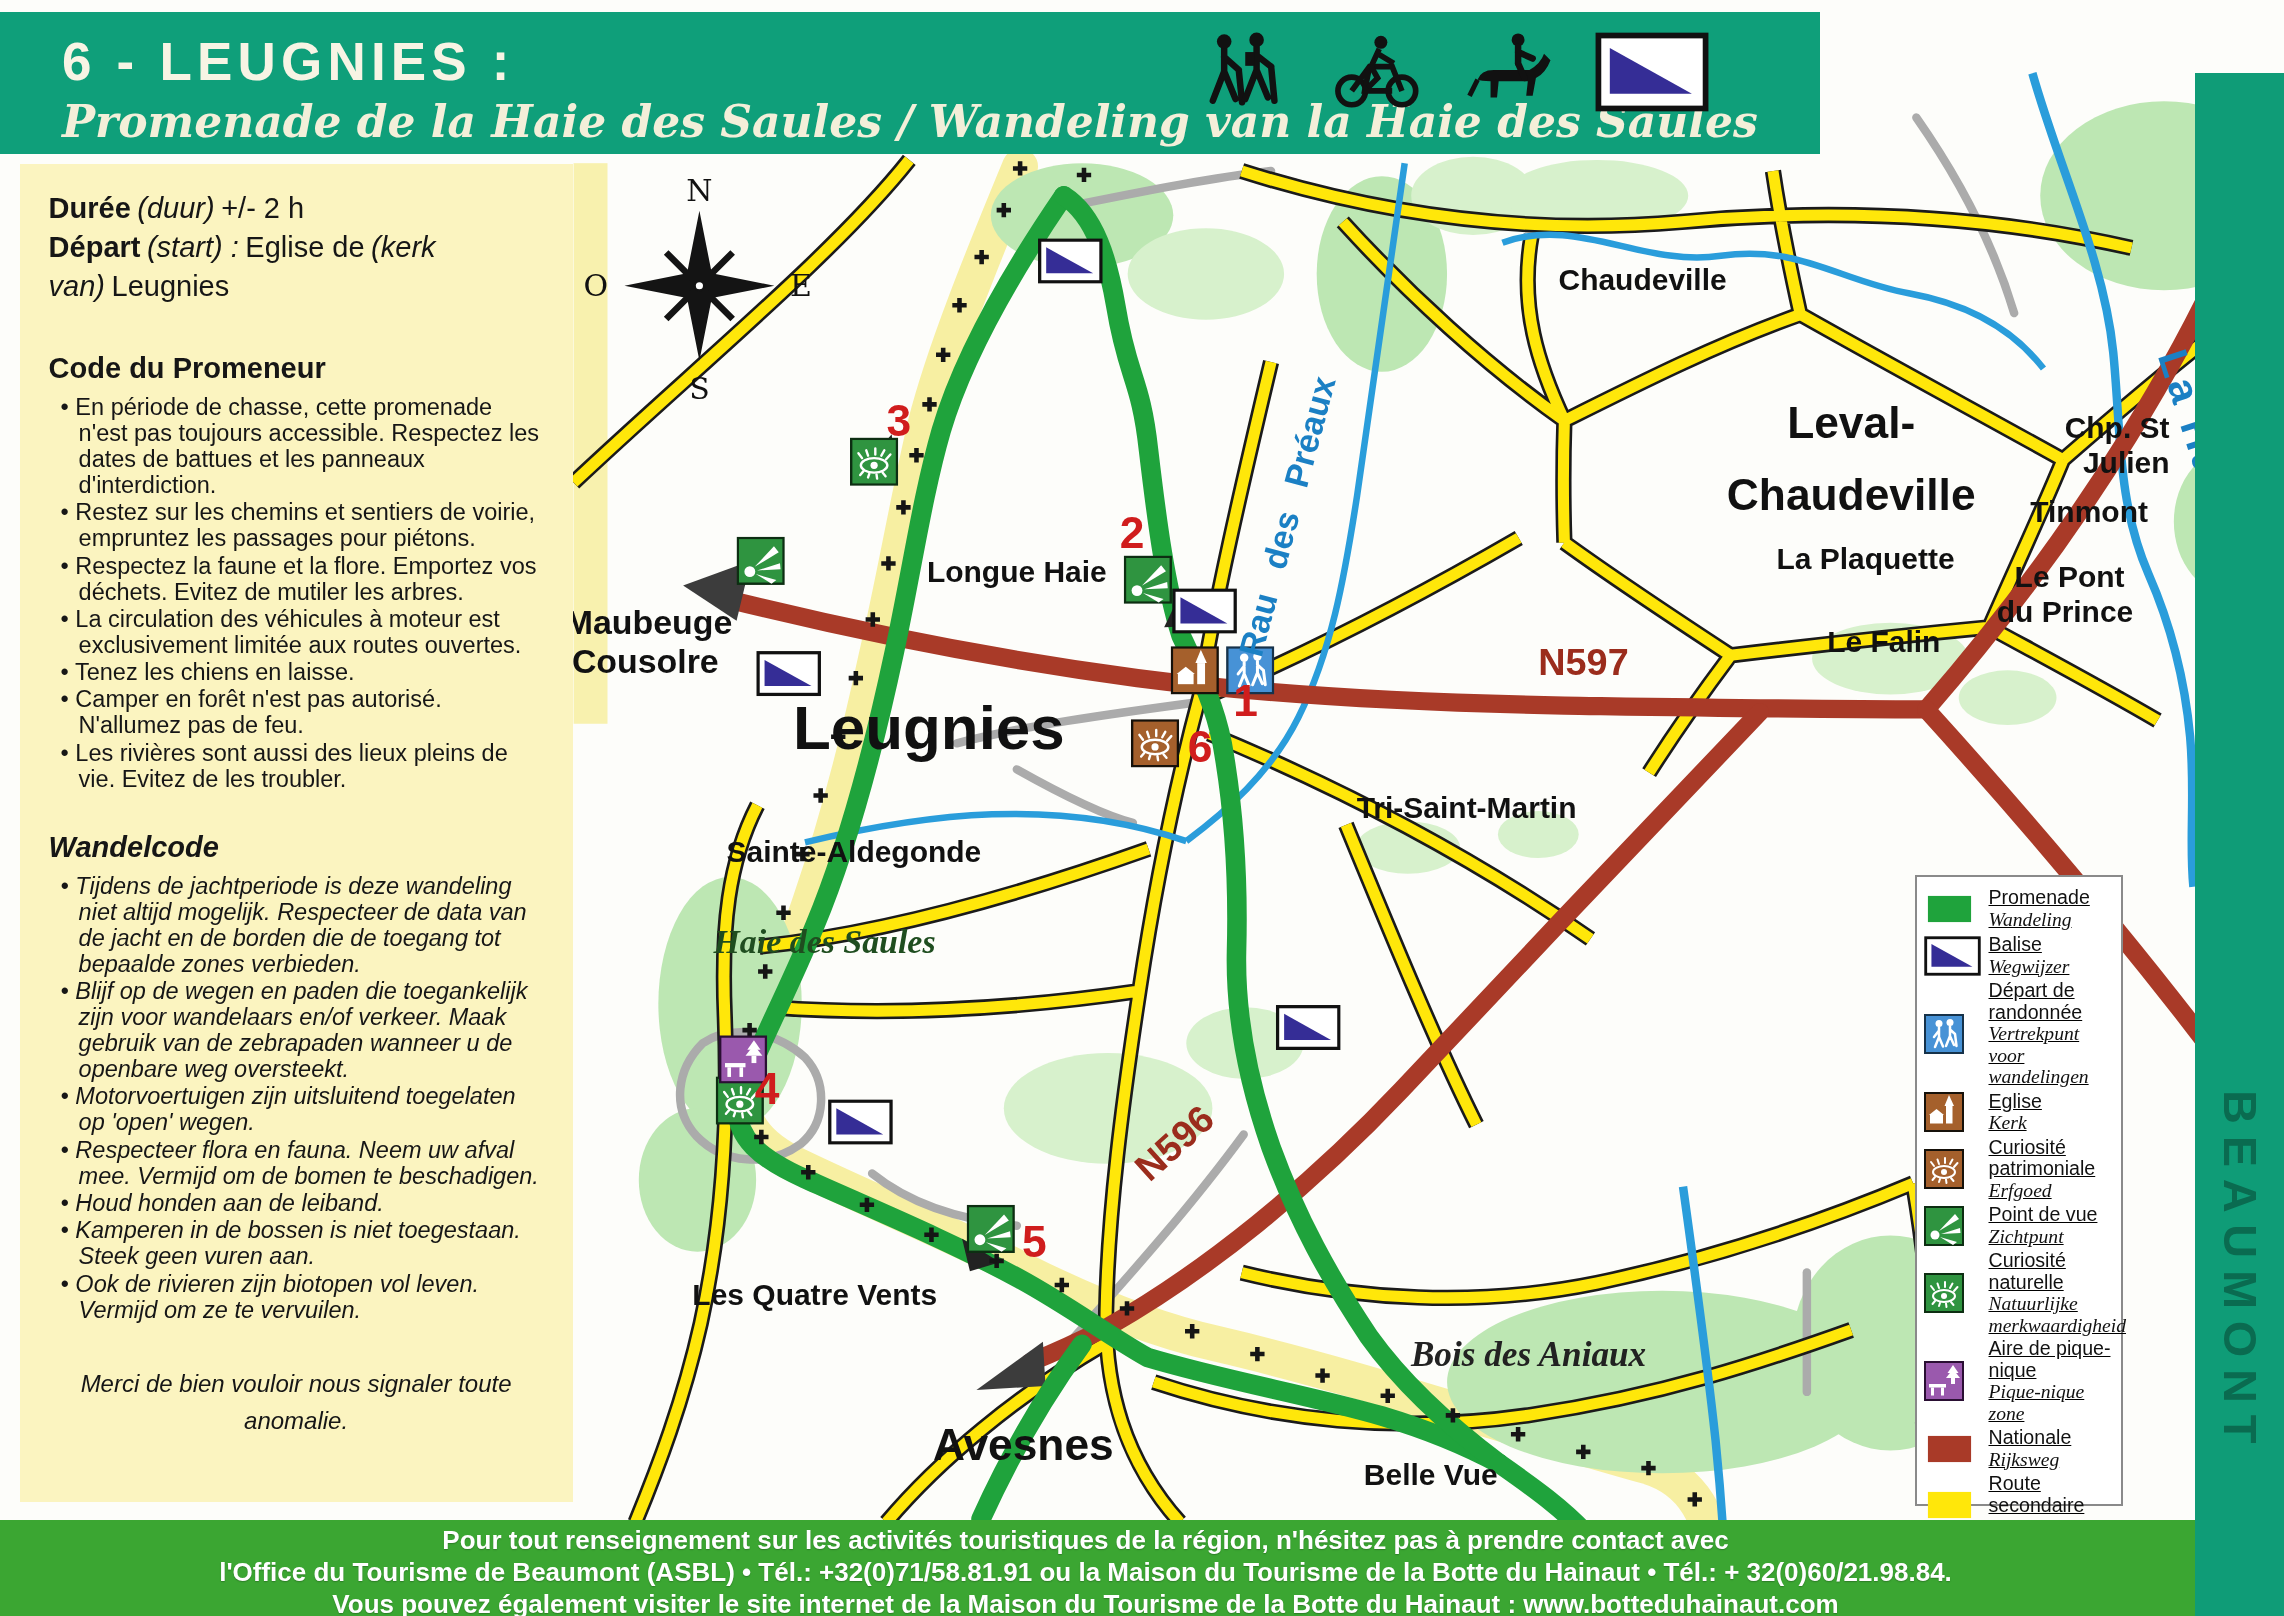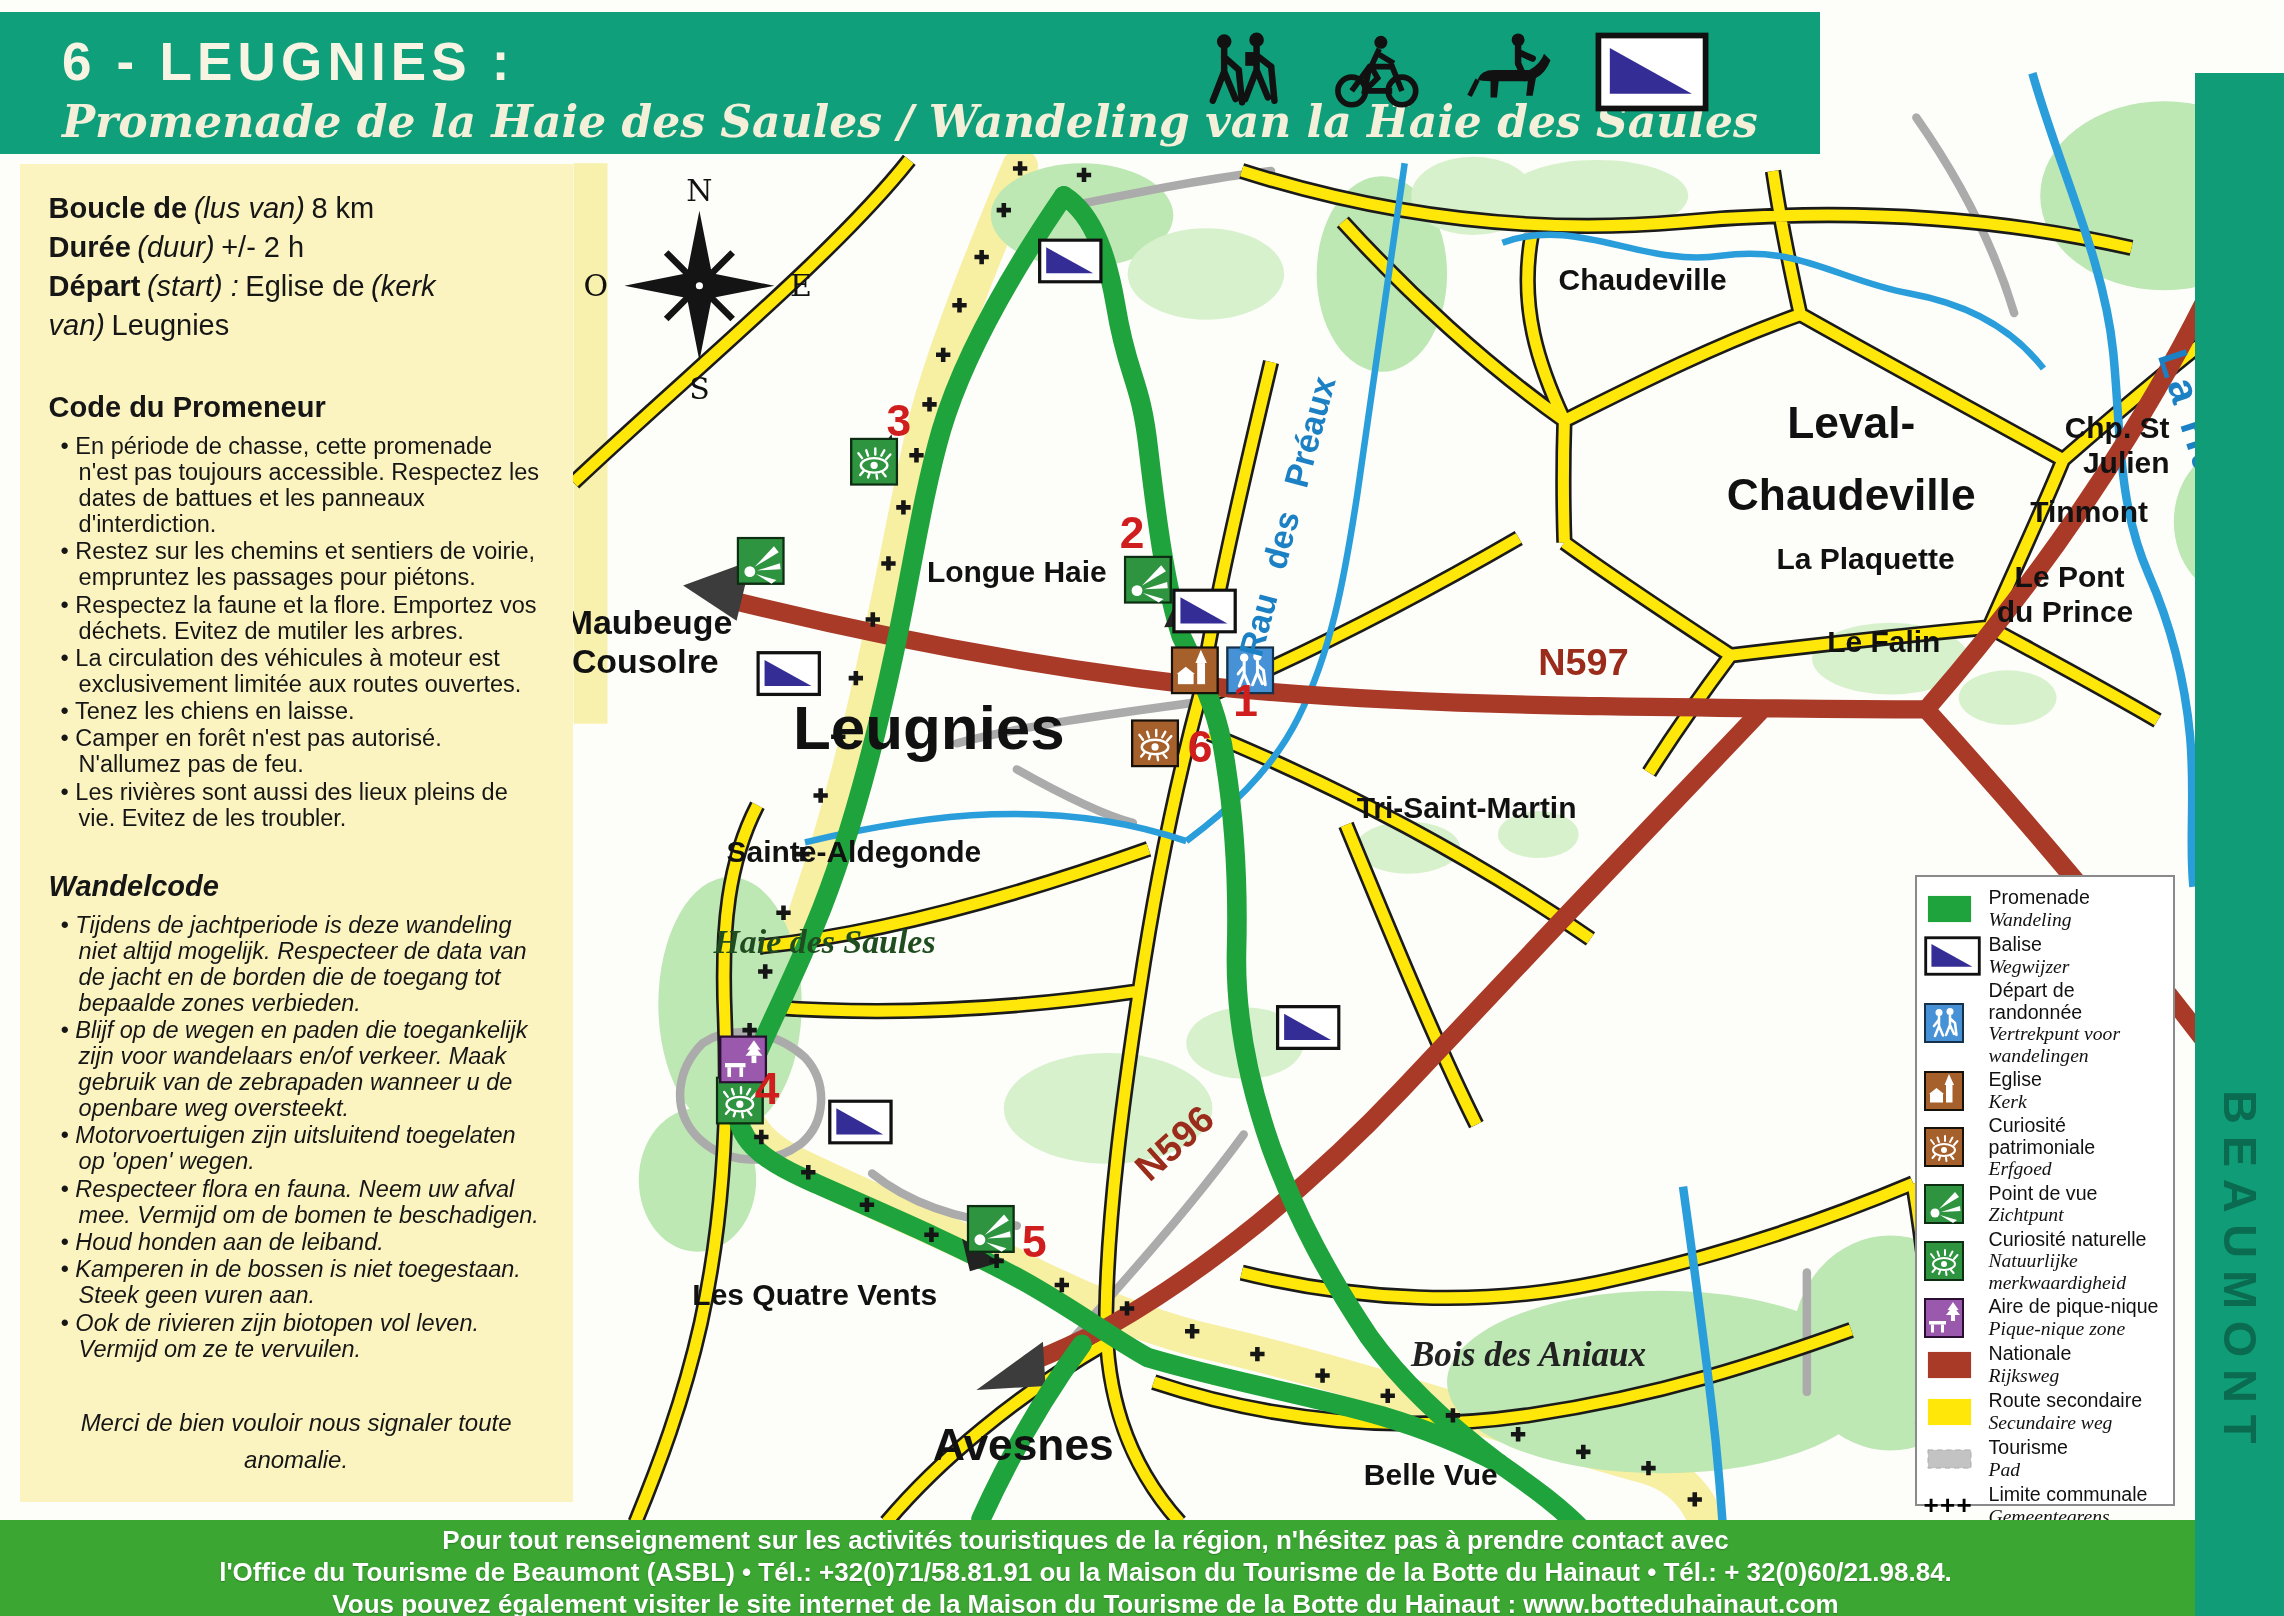--- a/index.html
+++ b/index.html
@@ -27,22 +27,22 @@
   
   .footer{position:absolute;left:0;top:1520px;width:2284px;height:96px;background:#3ba632;z-index:30;}
   .footer .fl{width:2171px;text-align:center;color:#ffffff;font-weight:bold;font-size:26px;line-height:32px;
               text-shadow:0 0.7px 1.3px rgba(0,0,0,.25);}
   .footer .fl:first-child{margin-top:3.9px;}
   
   .strip{position:absolute;left:2195px;top:73px;width:89px;height:1544px;background:#0f9c77;z-index:40;}
   .strip .vtxt{writing-mode:vertical-rl;margin:1017px 0 0 18px;font-size:47px;font-weight:bold;
                letter-spacing:11.7px;color:#0a6b50;}
   
-  .legend{position:absolute;left:1915px;top:875px;width:260px;height:631px;background:#ffffff;
-          border:2px solid #8a8a8a;z-index:25;box-sizing:border-box;padding:9px 6.5px;}
+  .legend{position:absolute;left:1915px;top:875px;width:208px;height:631px;background:#ffffff;
+          border:2px solid #8a8a8a;z-index:25;box-sizing:border-box;padding:9px 6.5px;text-decoration:underline;}
   .lrow{display:flex;align-items:center;margin-bottom:2px;min-height:45px;}
   .lsw{flex:0 0 65px;display:flex;justify-content:flex-start;align-items:center;}
   .ltx{font-size:19.6px;line-height:21.5px;color:#111;}
   .ltx .nl{font-style:italic;font-family:"Liberation Serif",serif;font-size:19.6px;}
   .plus{font:bold 26px "Liberation Sans",sans-serif;letter-spacing:1.3px;}
   .plus.hl{background:#fcf49e;padding:0 2.6px;}
   
   svg text{user-select:none;}
   .road-casing{fill:none;stroke:#1b1b1b;stroke-width:25;}
   .road-yellow{fill:none;stroke:#ffe70a;stroke-width:17;}
@@ -351,23 +351,20 @@
           <use href="#ic-rider"></use>
         </svg>
       <svg width="114" height="80" viewBox="0 0 100 70">
           <use href="#ic-balise"></use>
         </svg>
     </div>
   </div>
 
   <div class="sidebar">
     <div class="iline">
-      <span class="b">Boucle de</span><span class="i">(lus van)</span><span>8 km</span>
-    </div>
-    <div class="iline">
       <span class="b">Durée</span><span class="i">(duur)</span><span>+/- 2 h</span>
     </div>
     <div class="iline">
       <span class="b">Départ</span><span class="i">(start) :</span><span>Eglise de</span><span class="i">(kerk van)</span><span>Leugnies</span>
     </div>
 
     <div class="codehead">Code du Promeneur</div>
     <ul class="rules">
       <li>En période de chasse, cette promenade n'est pas toujours accessible. Respectez les dates de battues et les panneaux d'interdiction.</li>
       <li>Restez sur les chemins et sentiers de voirie, empruntez les passages pour piétons.</li>

